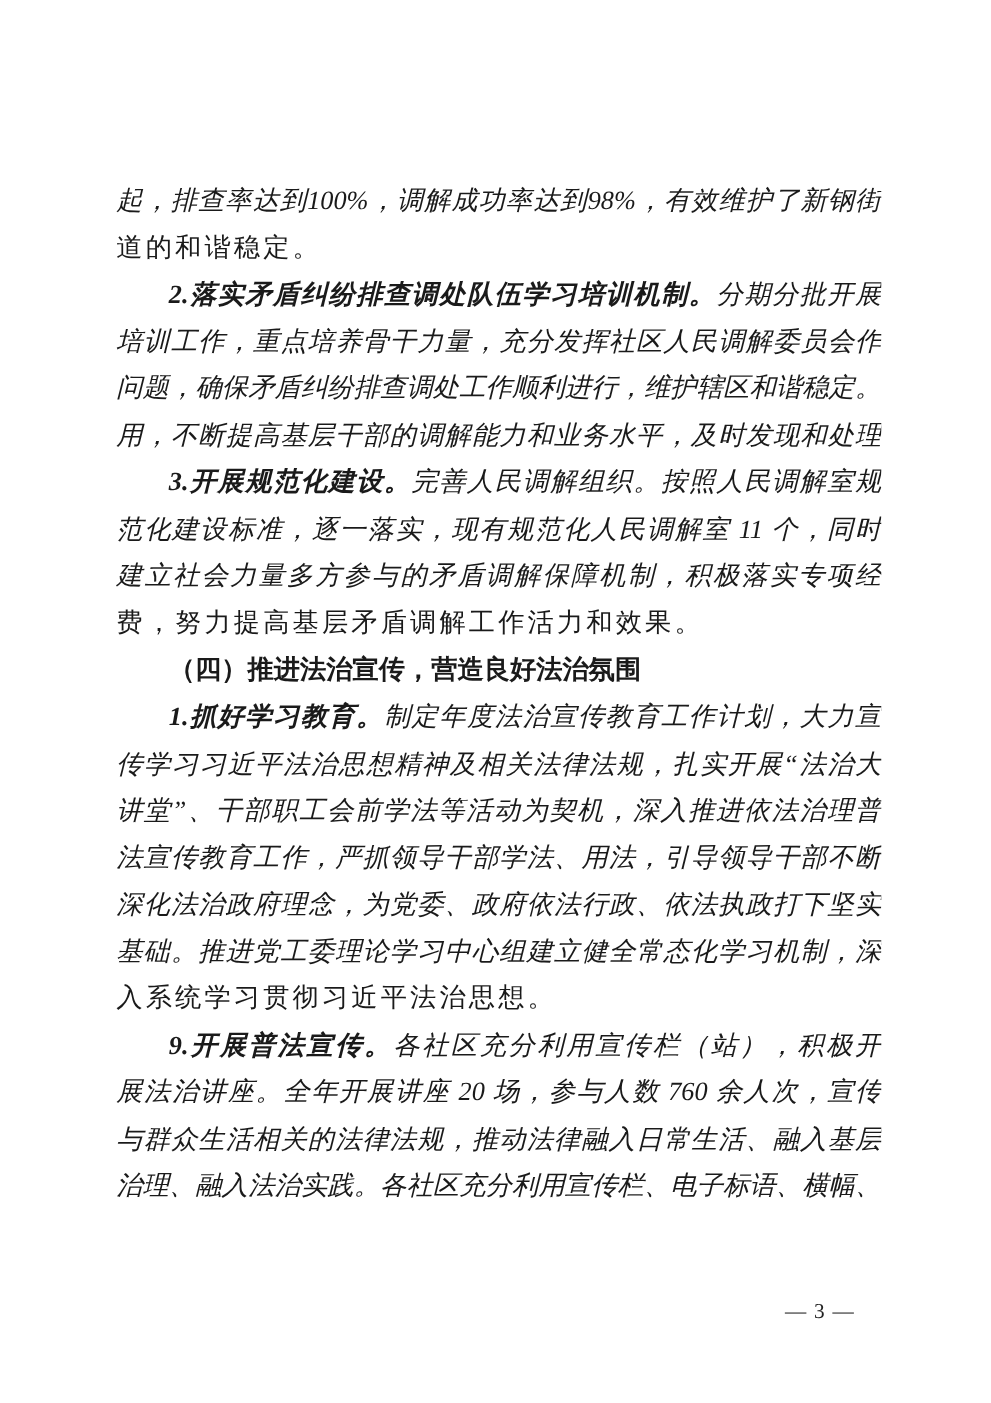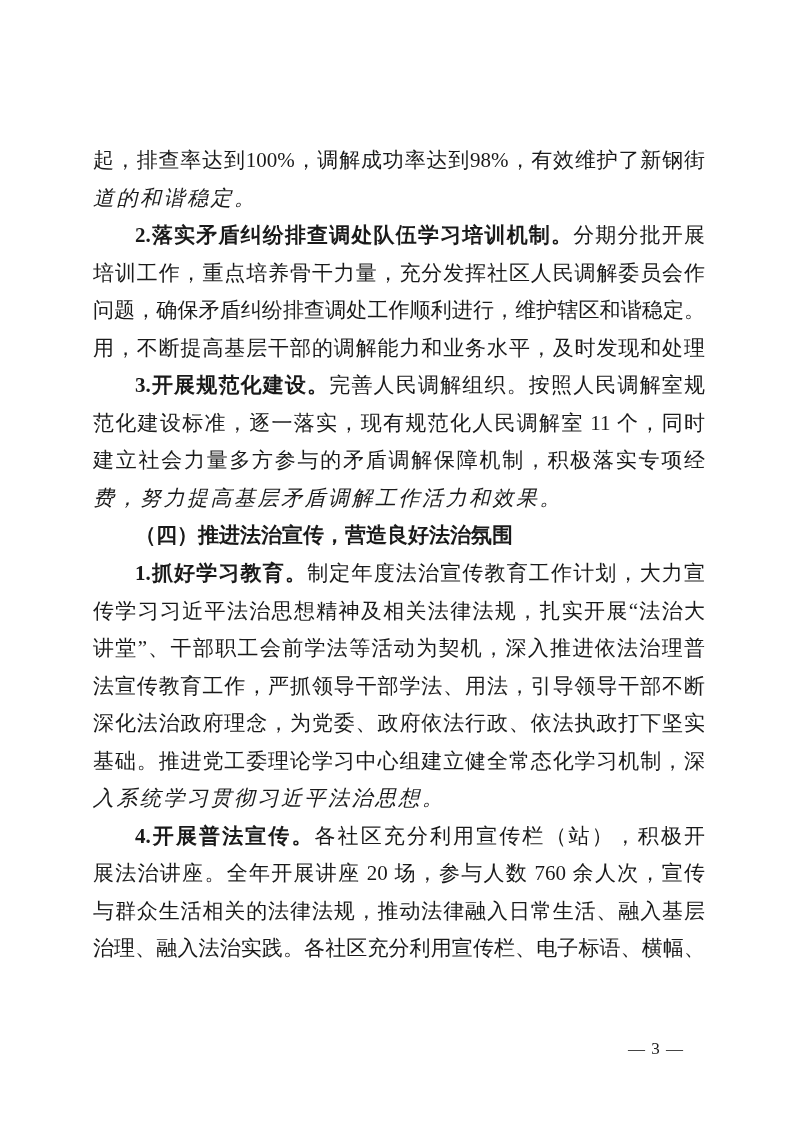--- a/index.html
+++ b/index.html
@@ -21,24 +21,24 @@
     width: 612px;
   }
   .line {
     font-size: 21px;
     line-height: 37.55px;
     height: 37.55px;
     overflow: hidden;
     text-align: justify;
     text-align-last: left;
   }
-  .fill { text-align-last: justify; }
+  .fill { text-align-last: justify; font-style: italic; }
   .ind  { text-indent: 42px; }
   .line b { font-weight: bold; }
-  .short { letter-spacing: 2.5px; font-style: italic; }
+  .short { letter-spacing: 2.5px; }
   .footer {
     position: absolute;
     left: 628px; top: 1038px;
     width: 80px;
     font-size: 17px;
     letter-spacing: 1px;
     text-align: left;
     color: #222222;
     line-height: 22px;
   }
@@ -60,21 +60,21 @@
     <div class="line fill"><b></b><span>建立社会力量多方参与的矛盾调解保障机制，积极落实专项经</span></div>
     <div class="line short"><b></b><span>费，努力提高基层矛盾调解工作活力和效果。</span></div>
     <div class="line ind"><b>（四）推进法治宣传，营造良好法治氛围</b><span></span></div>
     <div class="line fill ind"><b>1.抓好学习教育。</b><span>制定年度法治宣传教育工作计划，大力宣</span></div>
     <div class="line fill"><b></b><span>传学习习近平法治思想精神及相关法律法规，扎实开展“法治大</span></div>
     <div class="line fill"><b></b><span>讲堂”、干部职工会前学法等活动为契机，深入推进依法治理普</span></div>
     <div class="line fill"><b></b><span>法宣传教育工作，严抓领导干部学法、用法，引导领导干部不断</span></div>
     <div class="line fill"><b></b><span>深化法治政府理念，为党委、政府依法行政、依法执政打下坚实</span></div>
     <div class="line fill"><b></b><span>基础。推进党工委理论学习中心组建立健全常态化学习机制，深</span></div>
     <div class="line short"><b></b><span>入系统学习贯彻习近平法治思想。</span></div>
-    <div class="line fill ind"><b>4.开展普法宣传。</b><span>各社区充分利用宣传栏（站），积极开</span></div>
+    <div class="line fill ind"><b>9.开展普法宣传。</b><span>各社区充分利用宣传栏（站），积极开</span></div>
     <div class="line fill"><b></b><span>展法治讲座。全年开展讲座 20 场，参与人数 760 余人次，宣传</span></div>
     <div class="line fill"><b></b><span>与群众生活相关的法律法规，推动法律融入日常生活、融入基层</span></div>
     <div class="line fill"><b></b><span>治理、融入法治实践。各社区充分利用宣传栏、电子标语、横幅、</span></div>
   </div>
 
   <div class="footer">— 3 —</div>
 
 </div>
 
 </body></html>

